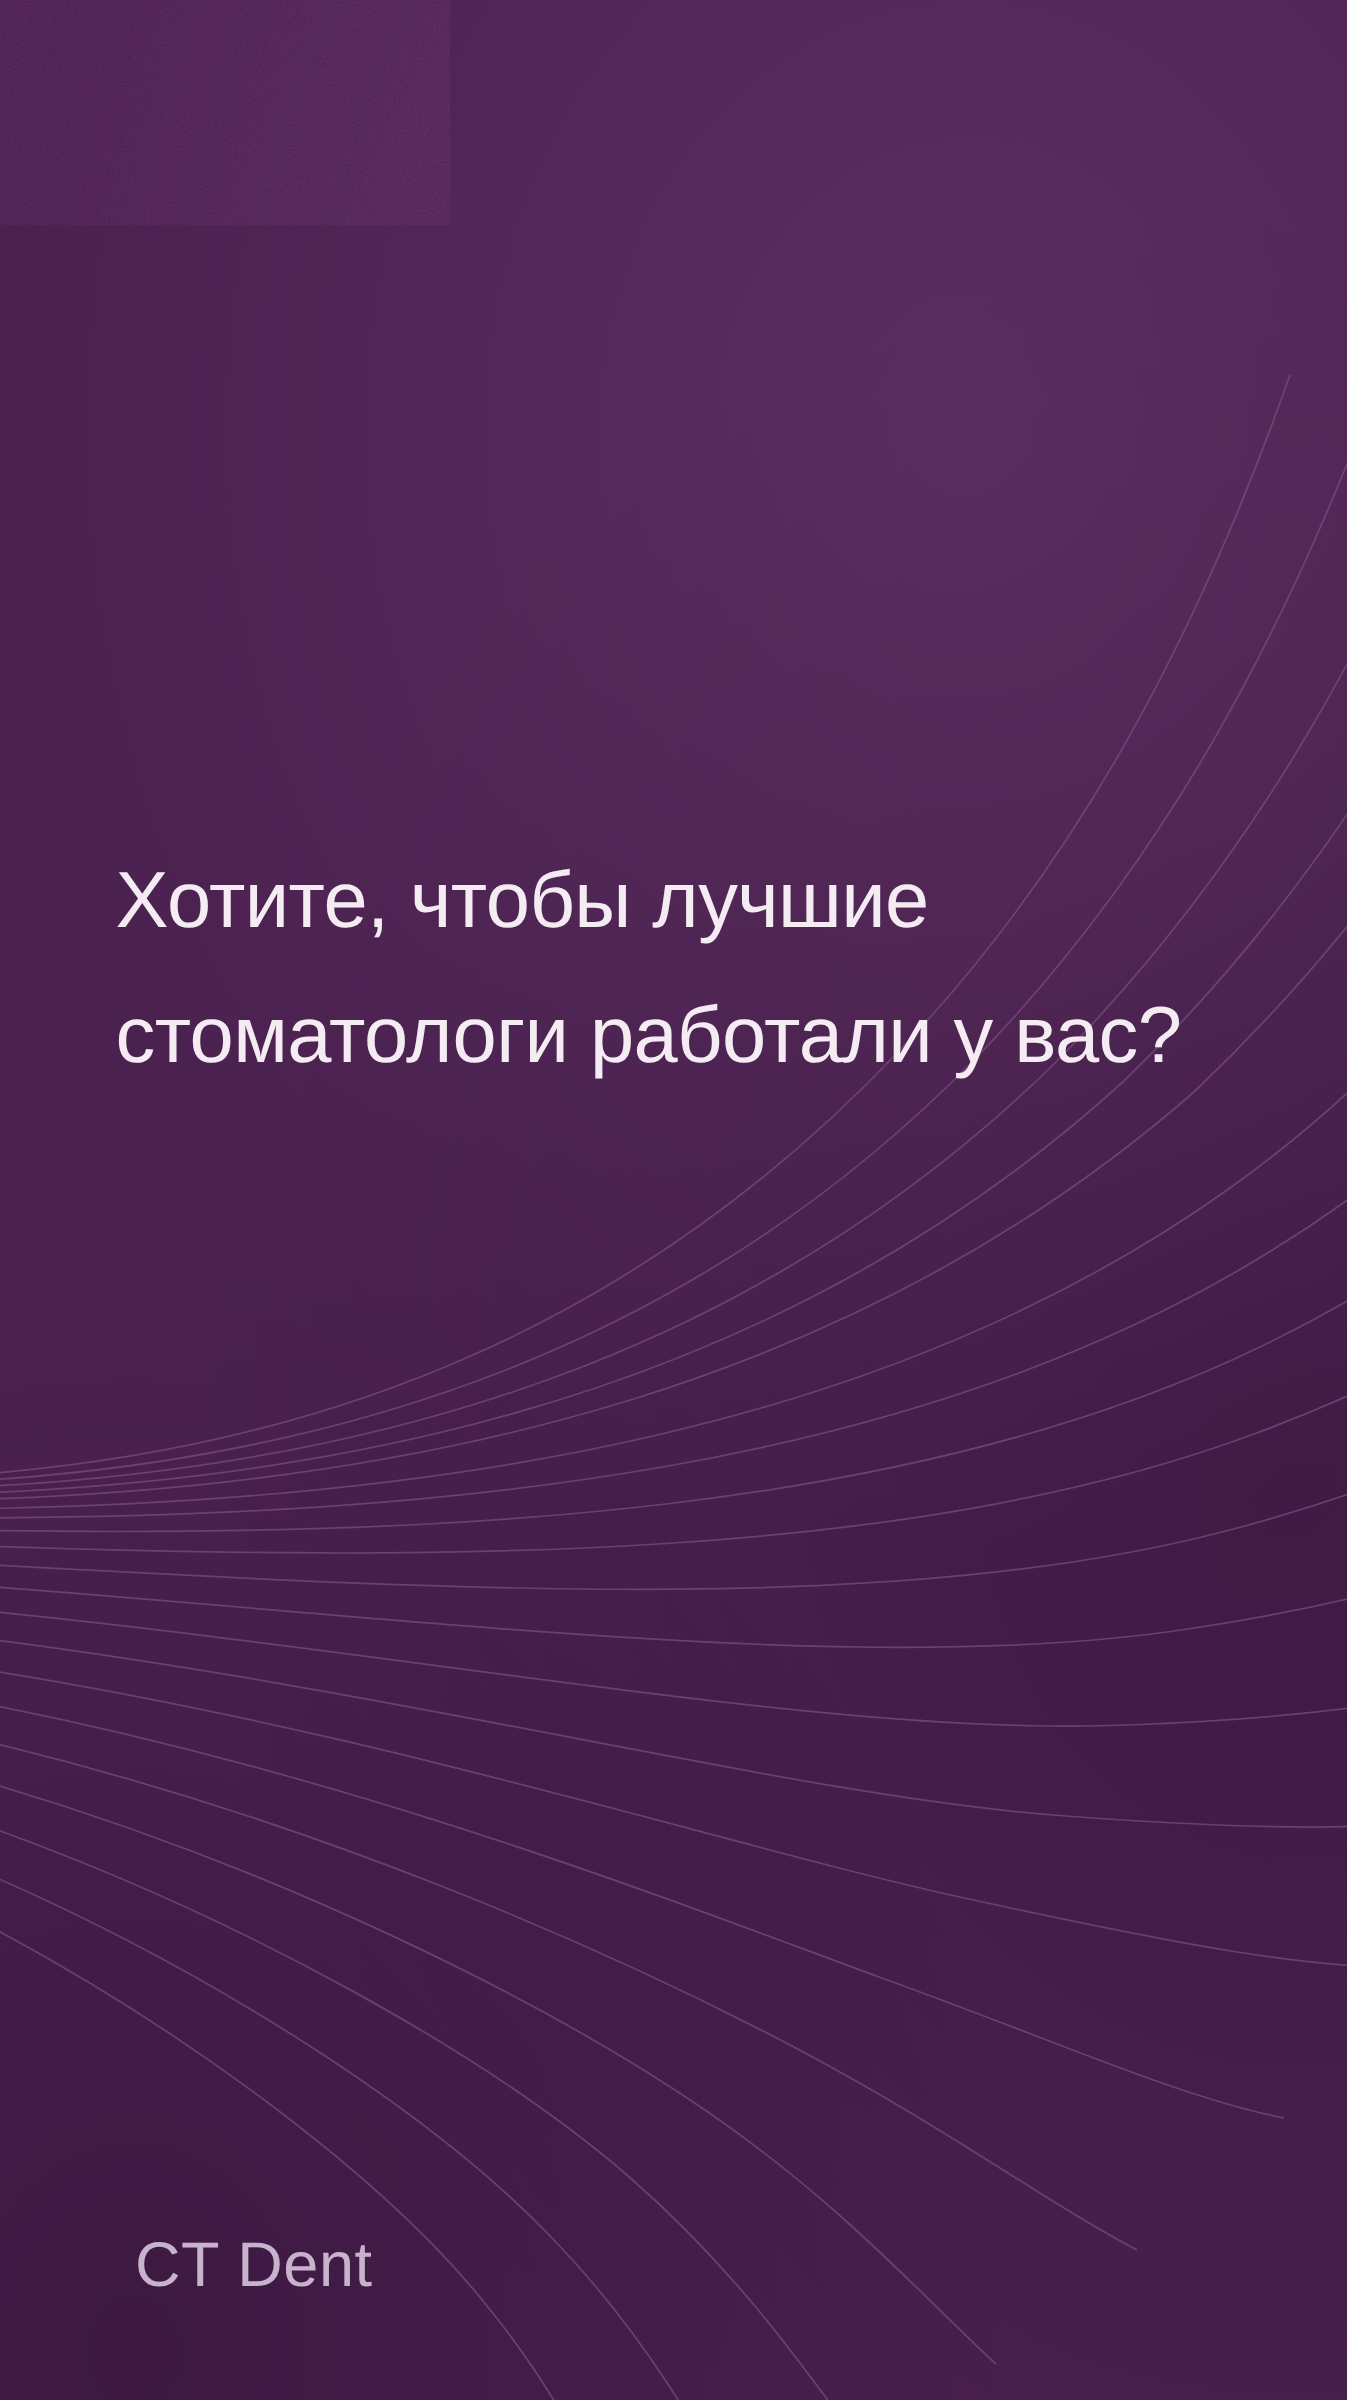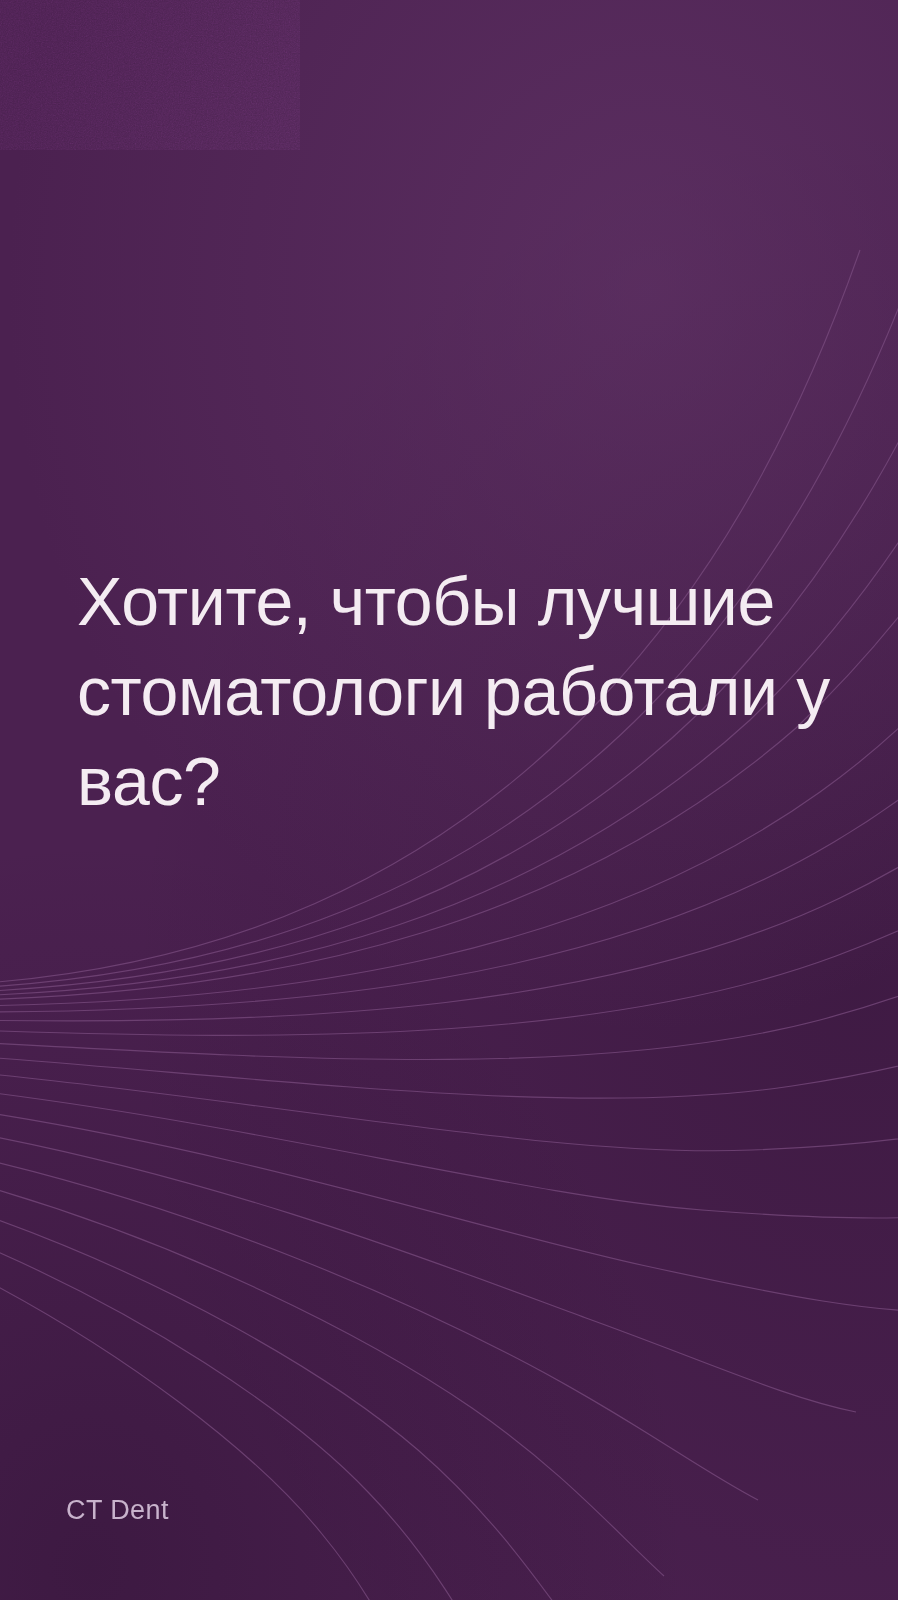--- a/index.html
+++ b/index.html
@@ -56,35 +56,35 @@
   }
 
   
   .headline {
     position: absolute;
     left: 77px;
     top: 556px;
     width: 790px;
     margin: 0;
     color: #f4ecf2;
-    font-size: 68px;
+    font-size: 53px;
     line-height: 90px;
     font-weight: 400;
     letter-spacing: -0.4px;
     white-space: pre-line;
   }
 
   
   .wordmark {
     position: absolute;
-    left: 66px;
+    left: 90px;
     top: 1491px;
     margin: 0;
     color: #c8b3cc;
-    font-size: 27px;
+    font-size: 42px;
     line-height: 38px;
     font-weight: 400;
     letter-spacing: 0.4px;
   }
 </style>
 </head>
 <body>
 
 <div id="poster">
 

